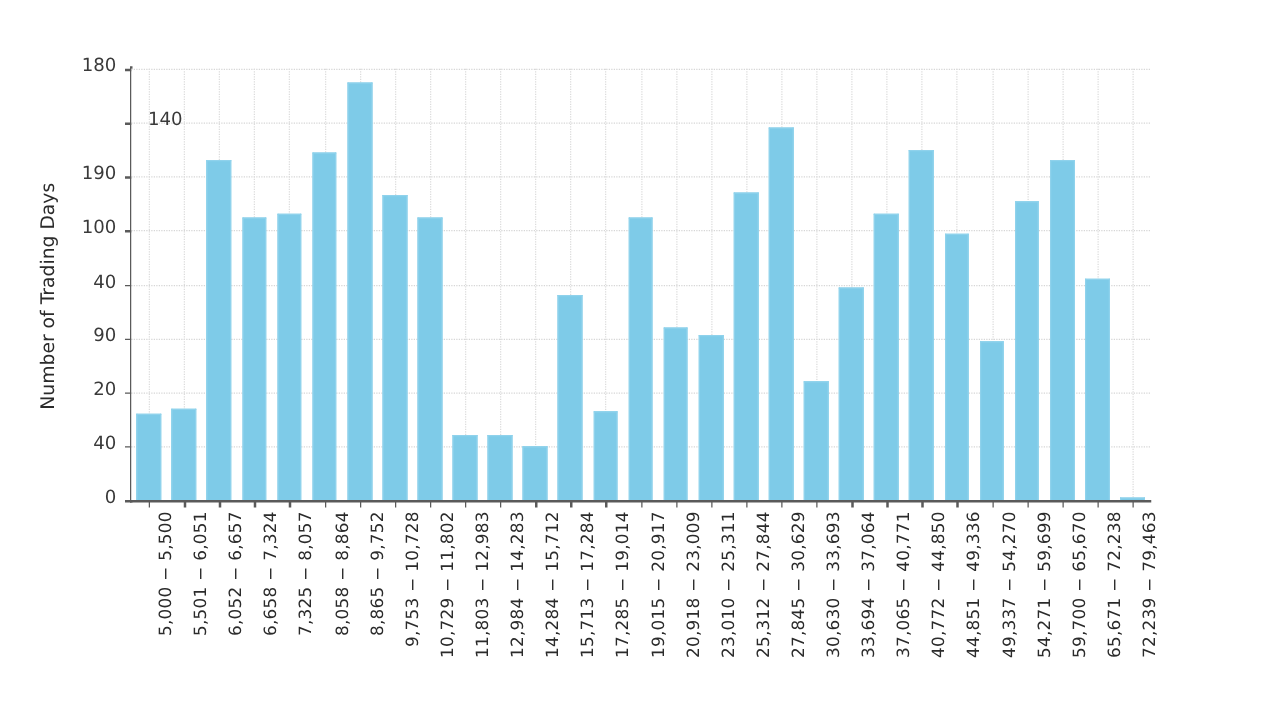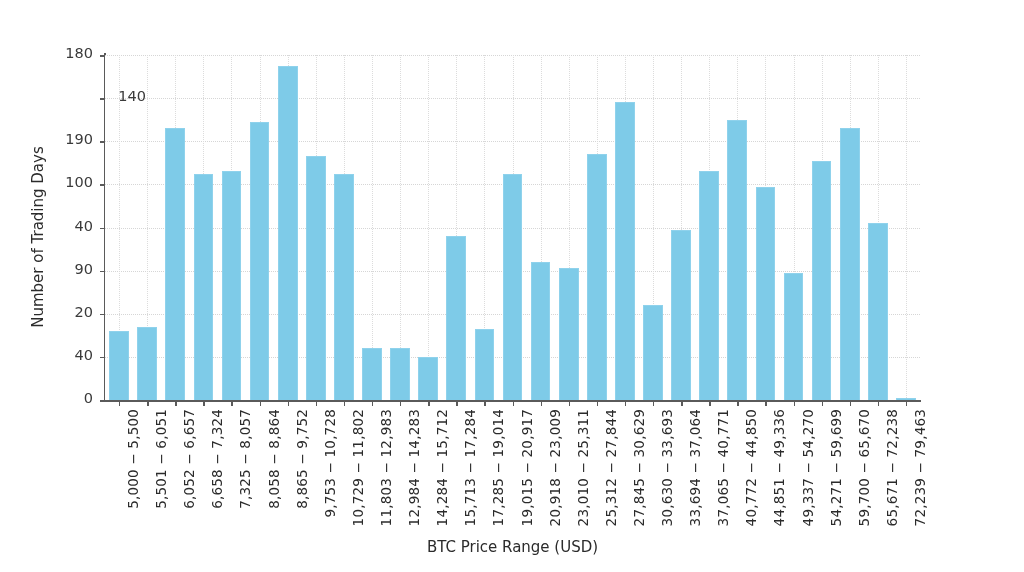--- a/index.html
+++ b/index.html
@@ -293,16 +293,15 @@
       <div class="xtick-mark" style="left: 821.638px;"></div>
       <div class="xtick-label" style="left: 827.638px;">54,271 − 59,699</div>
       <div class="xtick-mark" style="left: 849.741px;"></div>
       <div class="xtick-label" style="left: 855.741px;">59,700 − 65,670</div>
       <div class="xtick-mark" style="left: 877.845px;"></div>
       <div class="xtick-label" style="left: 883.845px;">65,671 − 72,238</div>
       <div class="xtick-mark" style="left: 905.948px;"></div>
       <div class="xtick-label" style="left: 911.948px;">72,239 − 79,463</div>
     </div>
 
-  <div id="x-axis-title">BTC Price Range (USD)</div>
   <div id="y-axis-title">Number of Trading Days</div>
 
 </div>
 
 </body></html>

